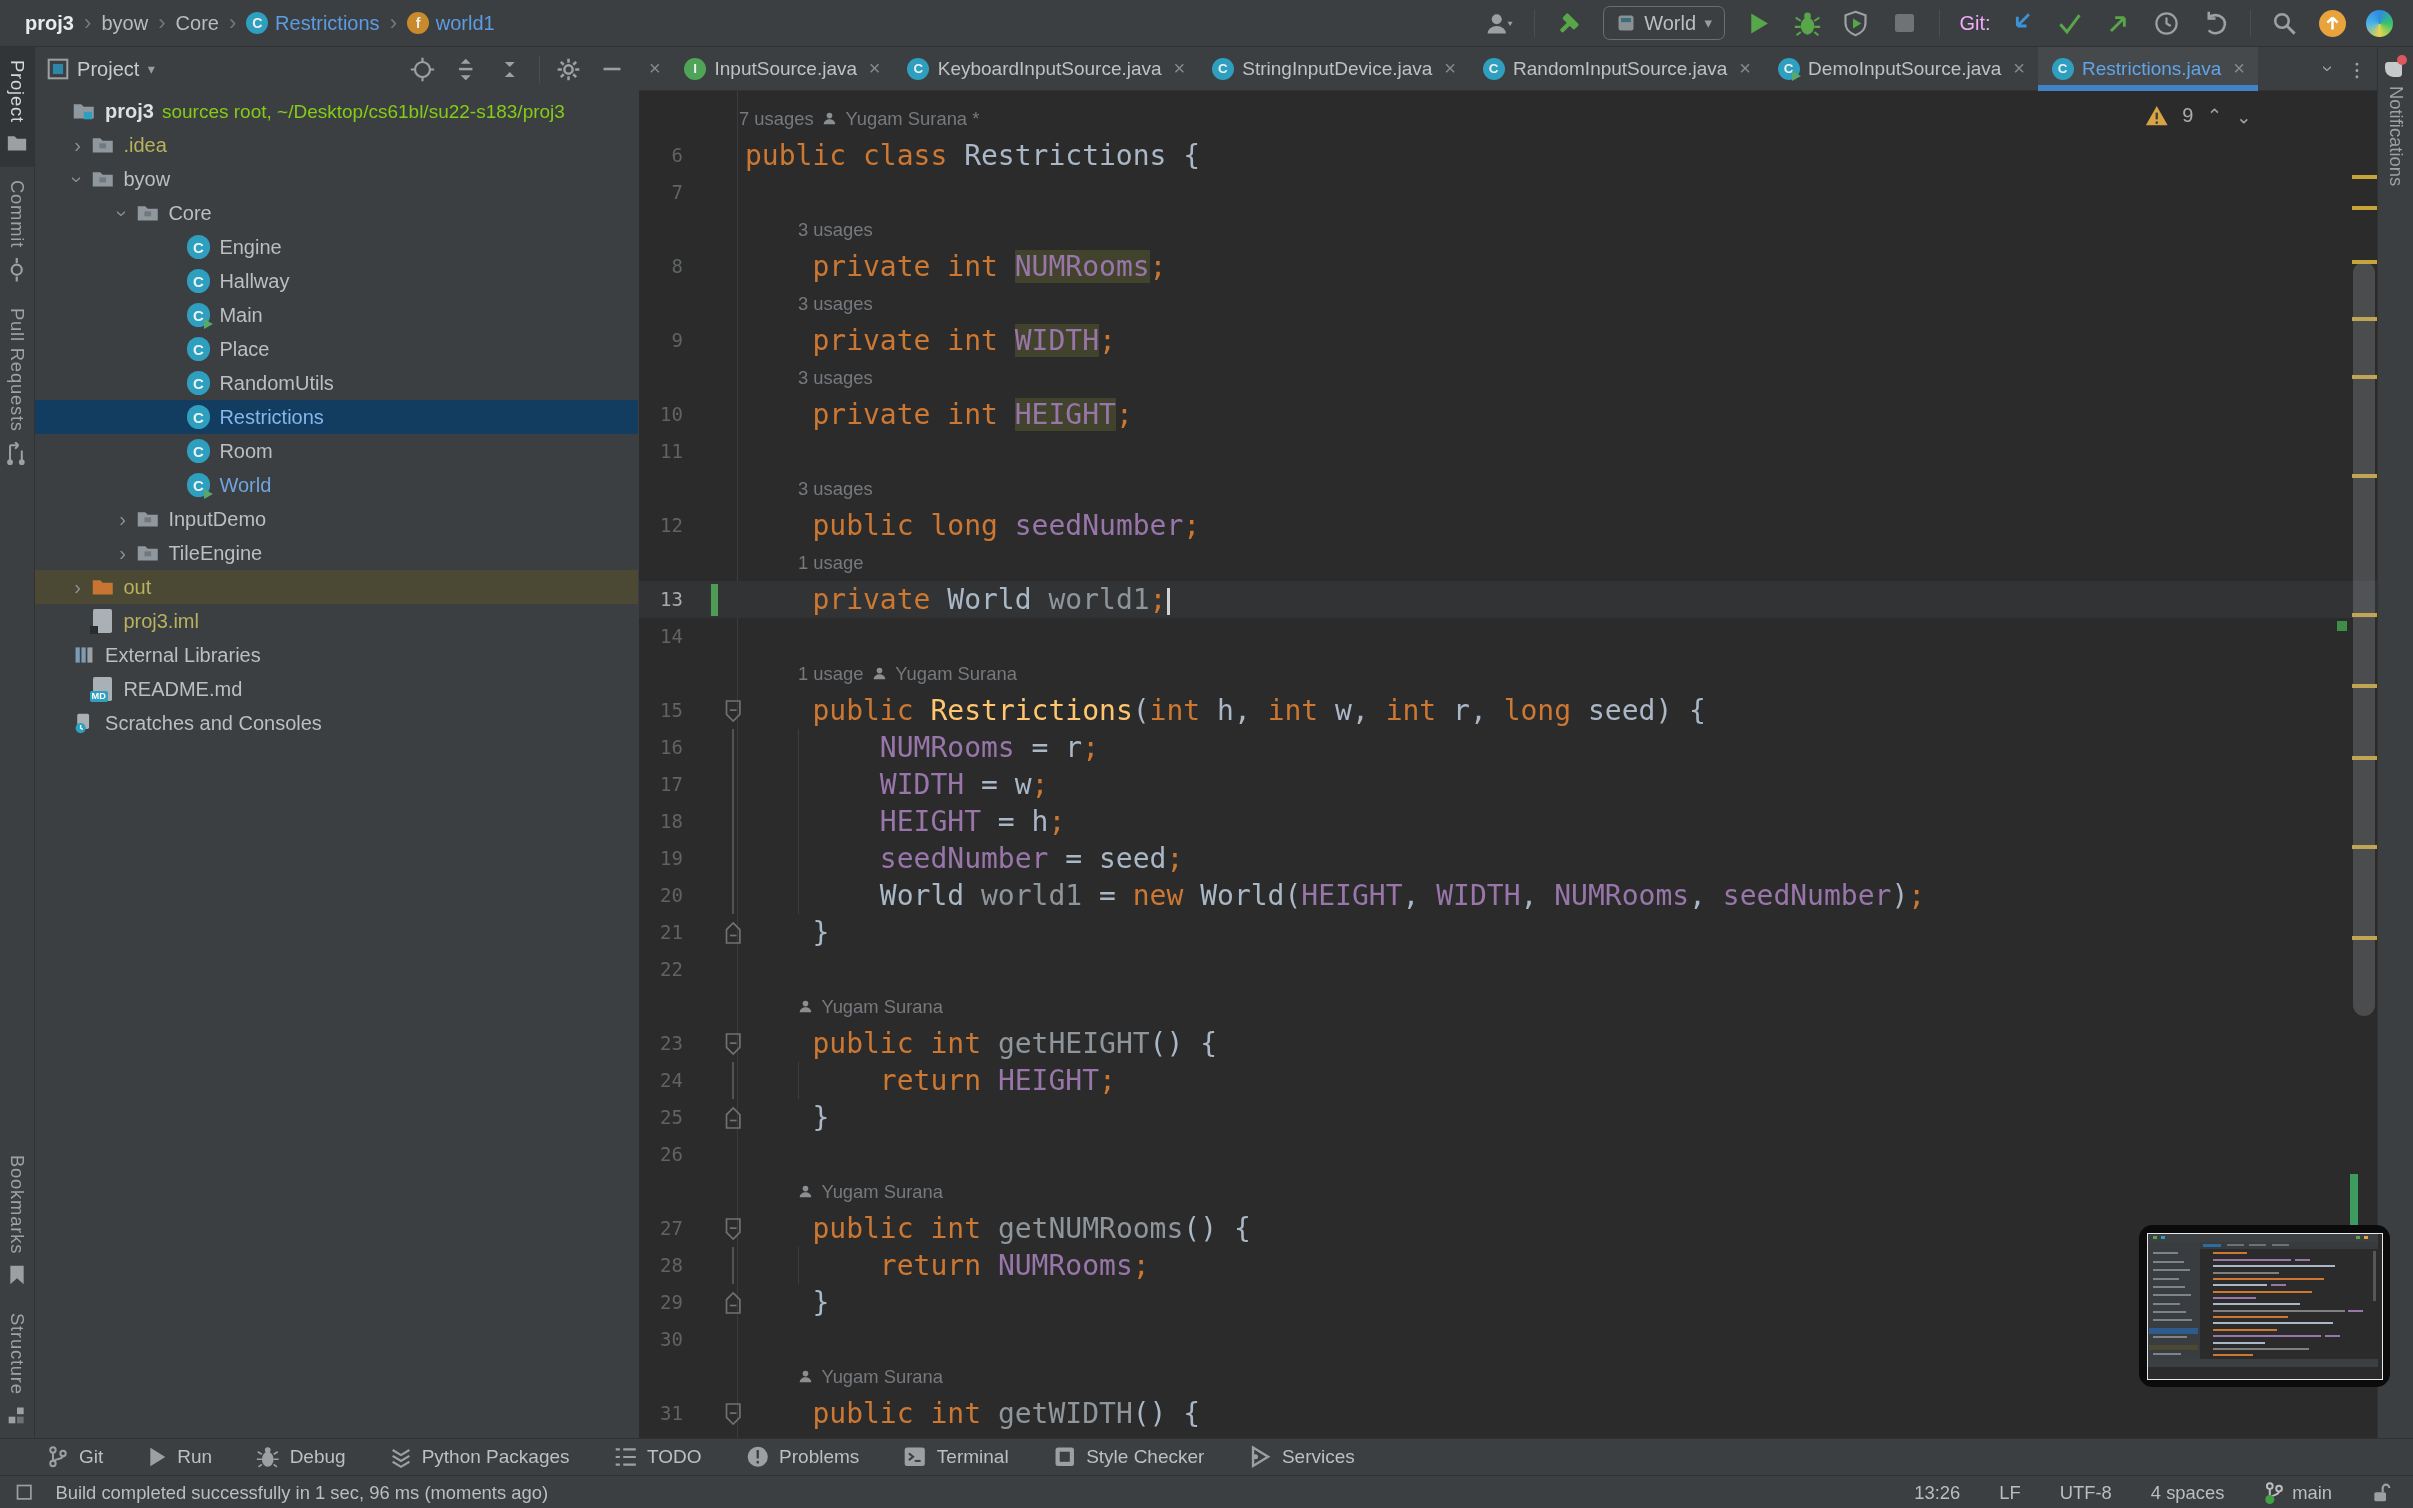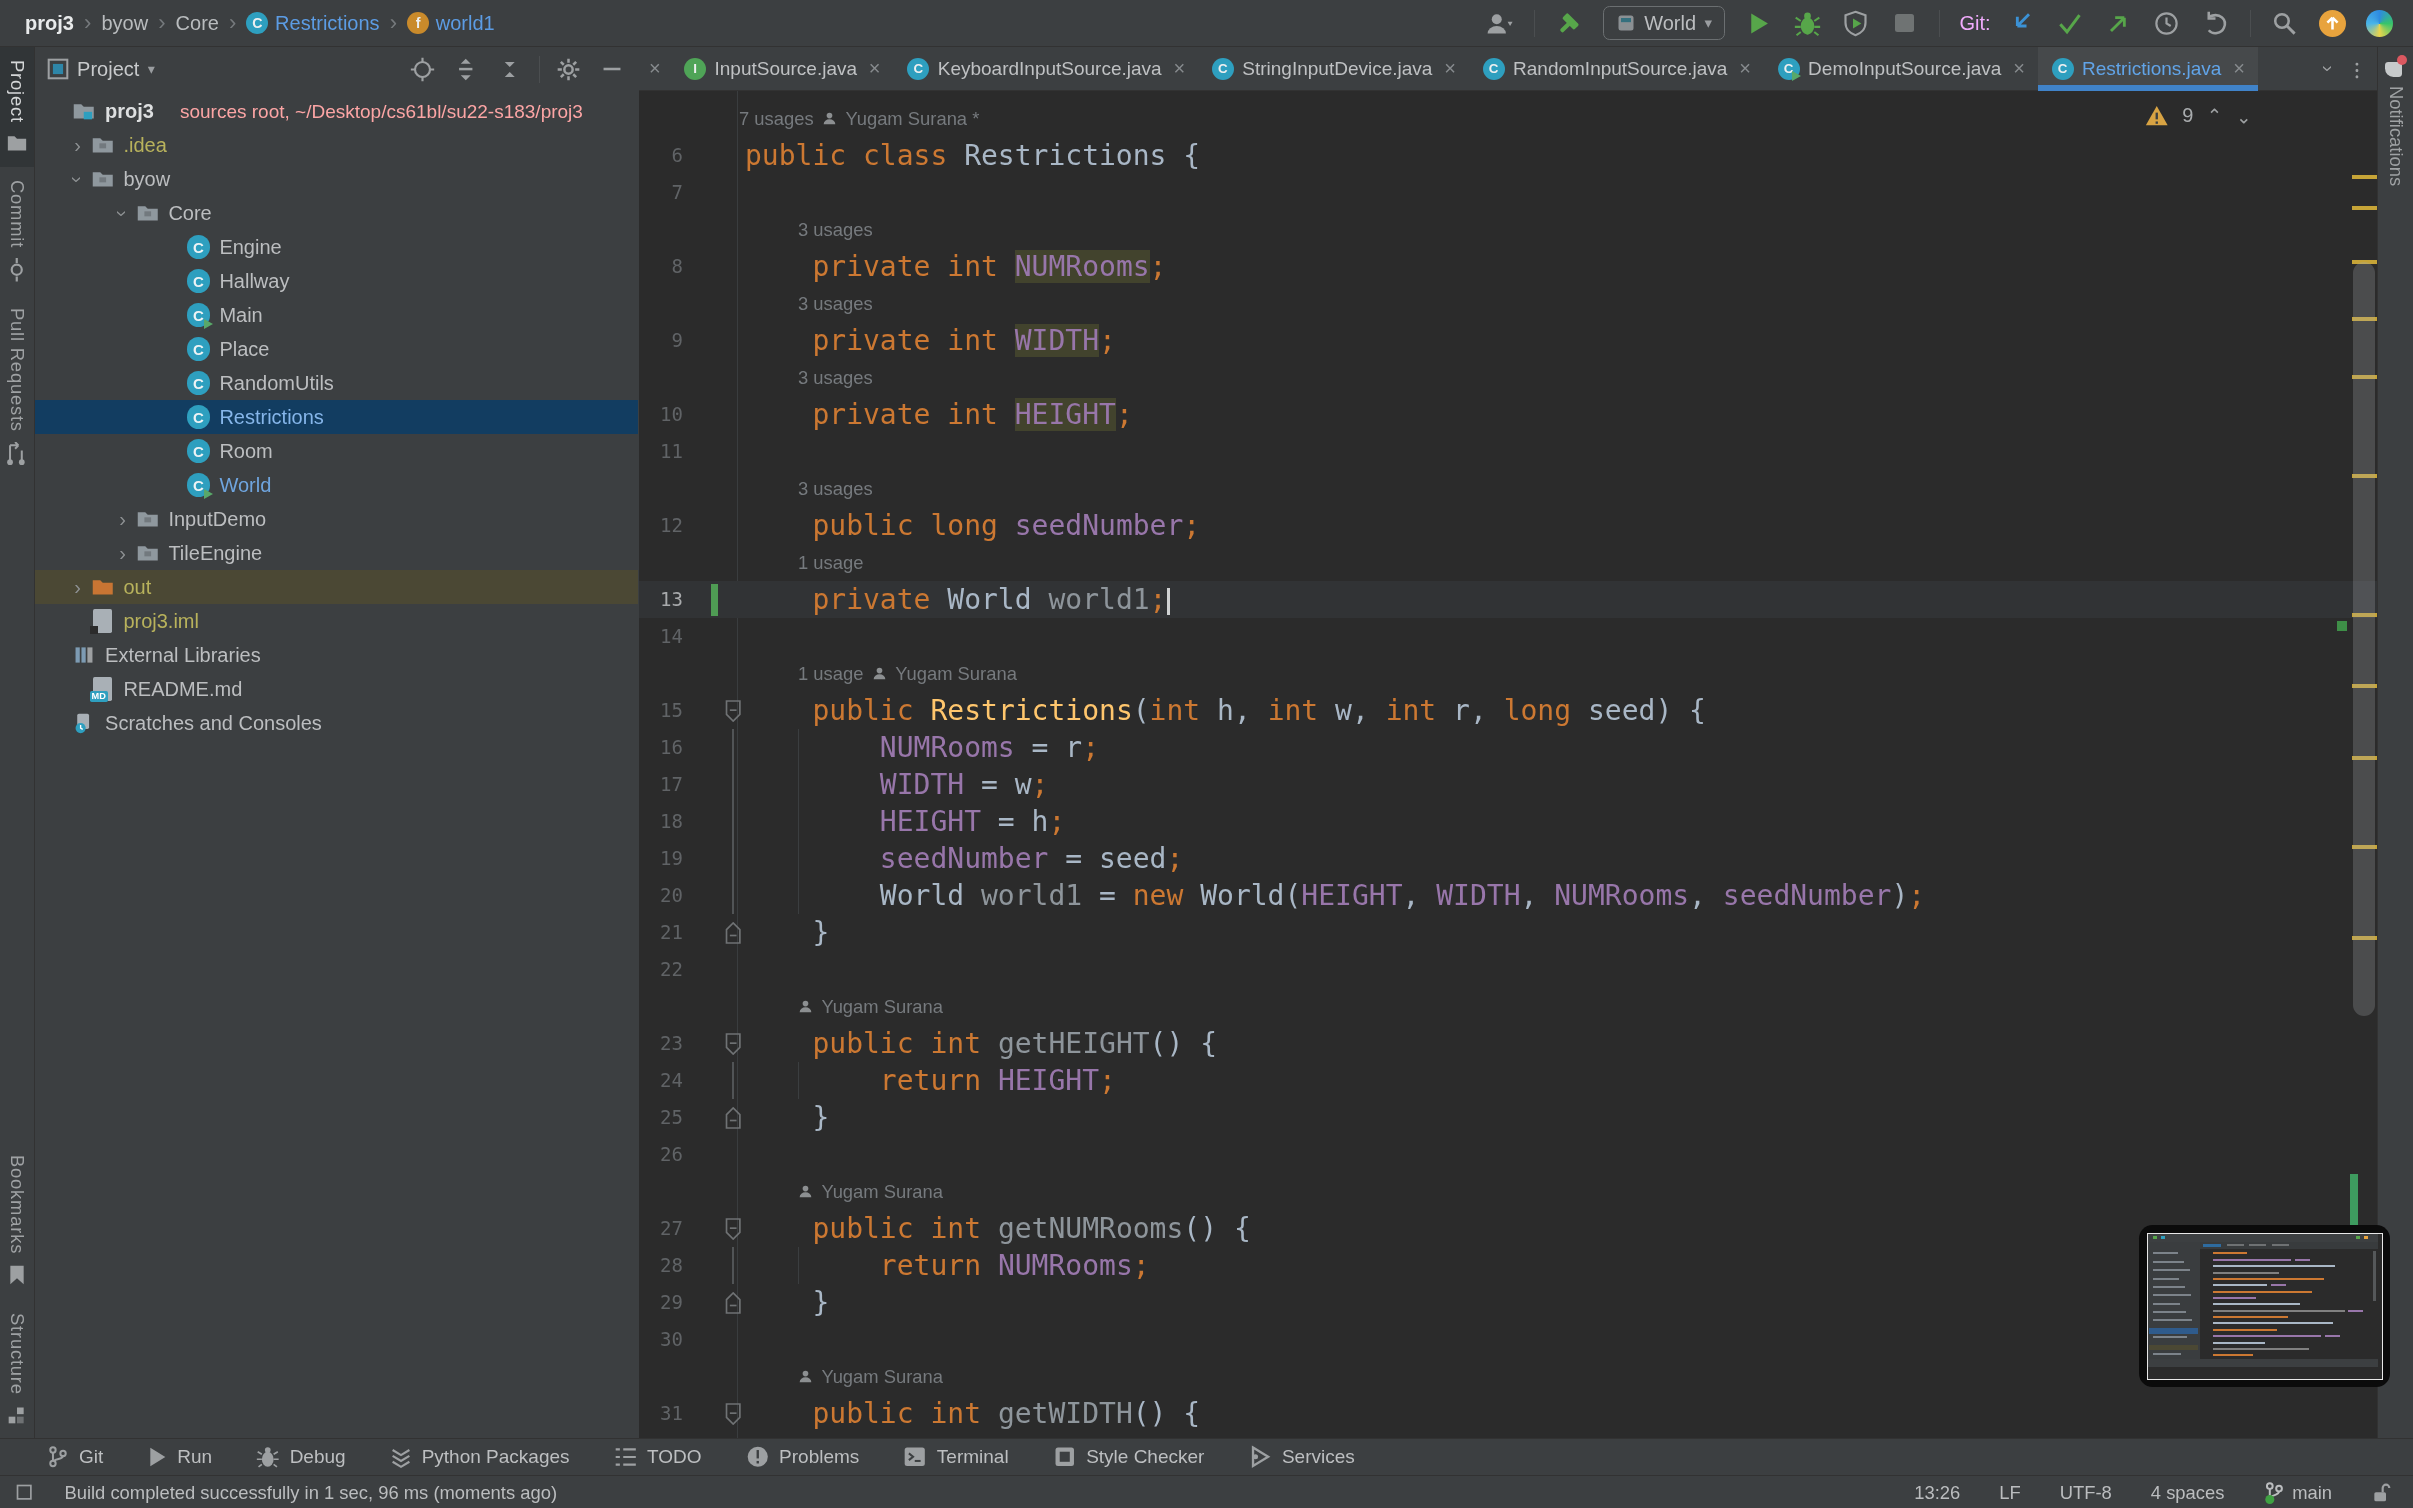--- a/index.html
+++ b/index.html
@@ -49,21 +49,21 @@
   .tree-row.selected { background:#123D61; }
   .tree-row.hovered  { background:#4B4834; }
   .tree-row .chev { width:25px; text-align:center; color:#8E9193; font-size:20px; flex:none; }
   .tree-row .chev.down { transform:rotate(90deg); }
   .tree-row .t-icon { width:25px; height:25px; flex:none; position:relative; display:flex; align-items:center; justify-content:center; }
   .tree-row .lbl { margin-left:8.4px; }
   .lbl.yellow { color:#B8B25C; }
   .lbl.blue { color:#6FA5DF; }
   .tree-row.selected .lbl { color:#86B6EA; }
   .root-name { font-weight:bold; color:#DDDFE0; }
-  .root-hint { color:#fca5a5; margin-left:26px; font-size:19px; }
+  .root-hint { color:#84cc16; margin-left:8px; font-size:19px; }
   .run-overlay { position:absolute; right:-1.7px; bottom:-1.7px; width:0; height:0;
     border-left:9.2px solid #59A869; border-top:5.9px solid transparent; border-bottom:5.9px solid transparent; }
   .class-circle { width:23.5px; height:23.5px; border-radius:50%; background:#2E9FBF; color:#EDF3F5;
     font-size:15px; font-weight:bold; display:flex; align-items:center; justify-content:center; }
   .file-page { width:18.4px; height:23.5px; background:#A9B0B6; border-radius:1.7px; position:relative; }
   .file-page .tag { position:absolute; left:-3.4px; bottom:-1.7px; font-size:9.2px; font-weight:bold;
     color:#fff; background:#2E9FBF; padding:0 1.7px; border-radius:1.7px; line-height:11px; }
   .file-page .notch { position:absolute; left:-3.4px; bottom:-1.7px; width:8.4px; height:8.4px; background:#2B2B2B; }
 
   
@@ -119,21 +119,21 @@
   .notif-icon .blob { position:absolute; left:0; bottom:0; width:17px; height:15px; background:#C7CACB;
     border-radius:3.4px 3.4px 3.4px 8.4px; }
   .notif-icon .dot { position:absolute; right:0; top:0; width:10px; height:10px; border-radius:50%; background:#DB5860; }
 
   
   #bottom-toolbar { position:absolute; left:0; top:1438px; width:2413px; height:37px; background:#3C3F41;
     border-top:0.8px solid #323232; display:flex; align-items:center; gap:44px; padding-left:47px; }
   .bt-item { display:flex; align-items:center; gap:10px; color:#BDBFC1; font-size:19px; }
   #statusbar { position:absolute; left:0; top:1475px; width:2413px; height:34px; background:#3C3F41;
     border-top:0.8px solid #323232; display:flex; align-items:center; font-size:18.4px; color:#BBBDBF; }
-  #status-msg { display:flex; align-items:center; gap:31px; padding-left:15px; }
+  #status-msg { display:flex; align-items:center; gap:22px; padding-left:15px; }
   #status-right { margin-left:auto; display:flex; align-items:center; gap:39px; padding-right:22px; }
   .branch-wrap { display:flex; align-items:center; gap:6.7px; position:relative; }
 
   
   #pip { position:absolute; left:2139px; top:1225px; width:251px; height:162px; background:#0B0B0B;
     border-radius:13.4px; padding:7.5px; }
   #pip-inner { width:100%; height:100%; border:1.7px solid #E8E8E8; background:#2B2B2B; position:relative; overflow:hidden; }
   #pip .bar { position:absolute; }
 
   svg { display:block; }

